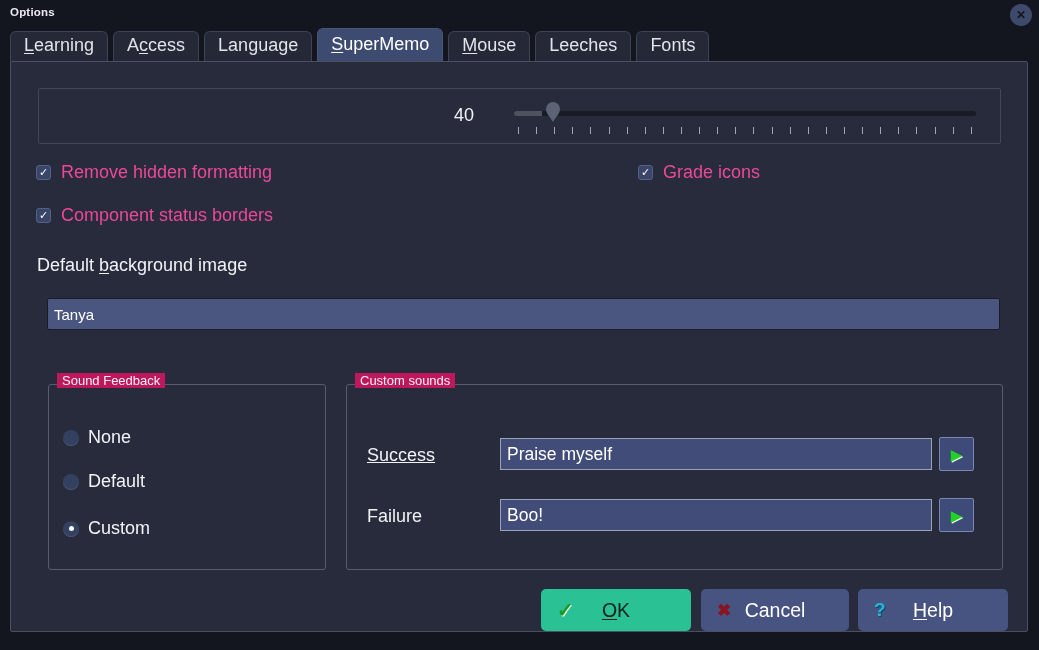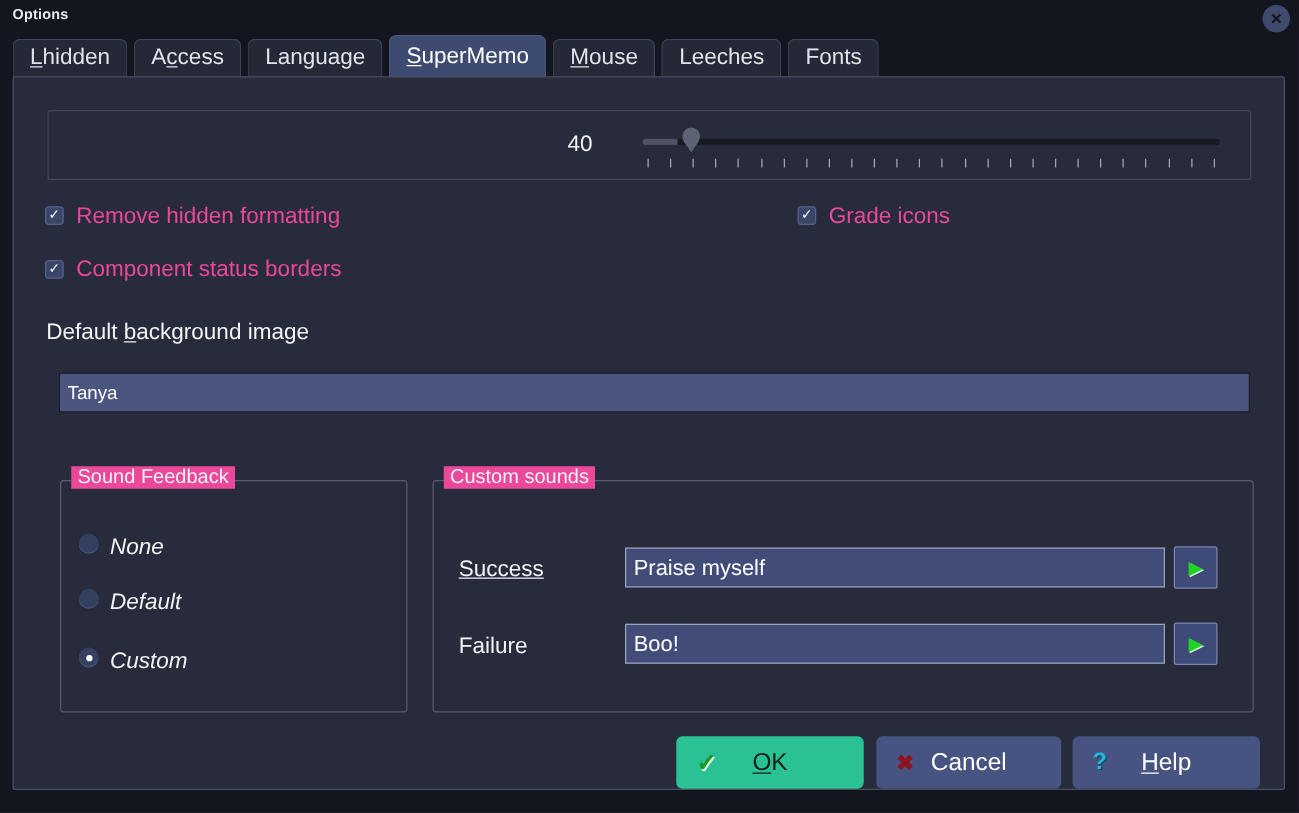--- a/index.html
+++ b/index.html
@@ -64,26 +64,26 @@
     position:absolute;left:36px;top:236px;width:953px;height:32px;box-sizing:border-box;
     background:#4a5580;border:1px solid #1b1d28;border-radius:2px;color:#ffffff;
     font-family:"Liberation Sans",sans-serif;font-size:15px;padding:0 6px;outline:none;
   }
 
   
   .groupbox{position:absolute;top:322px;height:186px;box-sizing:border-box;border:1px solid #575c71;border-radius:3px;}
   .group-sound{left:37px;width:278px;}
   .group-custom{left:335px;width:657px;}
   .group-title{
-    position:absolute;top:-12px;left:8px;background:#ec4899;padding:0 5px;
-    font-size:16px;color:#f2f3f7;white-space:nowrap;
-  }
-
-  
-  .radio-row{position:absolute;left:14px;display:flex;align-items:flex-start;cursor:pointer;font-style:italic;}
+    position:absolute;top:-12px;left:8px;background:#be185d;padding:0 5px;
+    font-size:13px;color:#f2f3f7;white-space:nowrap;
+  }
+
+  
+  .radio-row{position:absolute;left:14px;display:flex;align-items:center;cursor:pointer;}
   .radio-circle{
     width:16px;height:16px;border-radius:50%;margin-right:9px;background:#344060;
     box-shadow:inset 0 -1px 0 #4a5578;display:flex;align-items:center;justify-content:center;
   }
   .radio-dot{width:5px;height:5px;border-radius:50%;background:#ffffff;}
   .radio-label{font-size:18px;color:#f2f3f7;}
 
   
   .snd-label{position:absolute;left:20px;font-size:18px;color:#f2f3f7;}
   .snd-input{
@@ -116,21 +116,21 @@
 
 <div class="titlebar">
   <span class="title-text">Options</span>
   <div class="close-btn">
     <span>✕</span>
   </div>
 </div>
 
 <div class="tabs">
   <div class="tab">
-    <span></span><span class="u">L</span><span>hidden</span>
+    <span></span><span class="u">L</span><span>earning</span>
   </div>
   <div class="tab">
     <span>A</span><span class="u">c</span><span>cess</span>
   </div>
   <div class="tab">
     <span>Lan</span><span class="u">g</span><span>uage</span>
   </div>
   <div class="tab active">
     <span></span><span class="u">S</span><span>uperMemo</span>
   </div>

